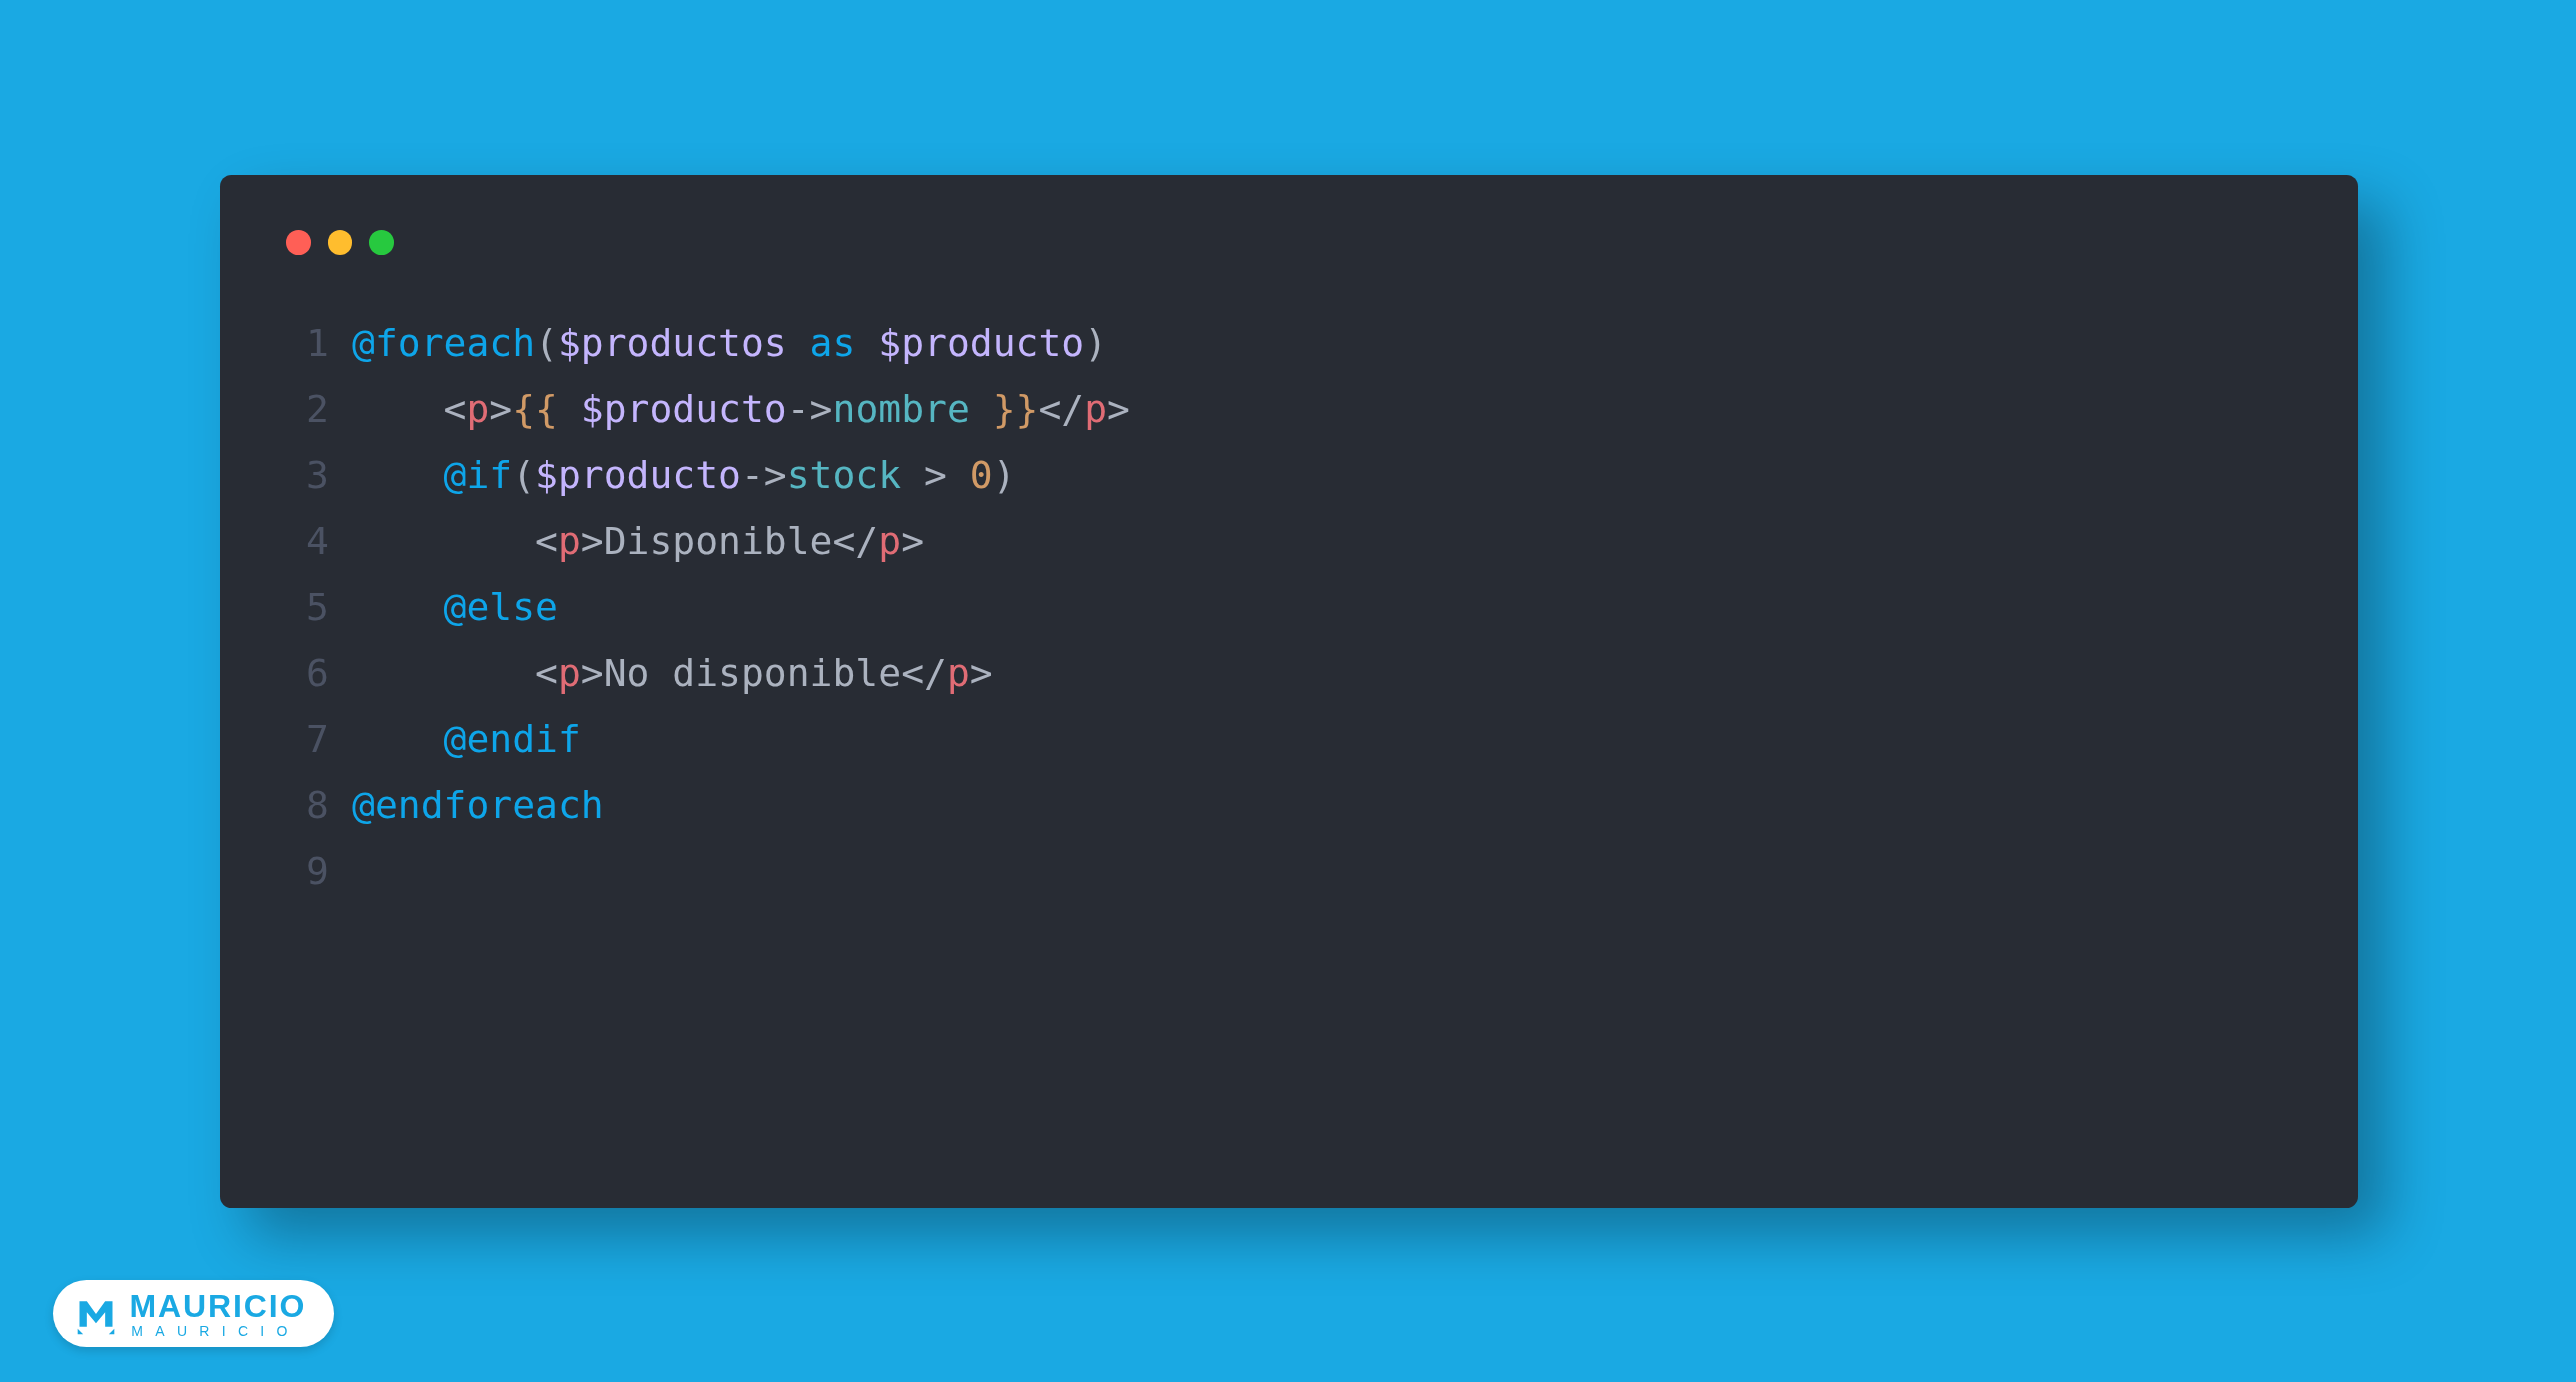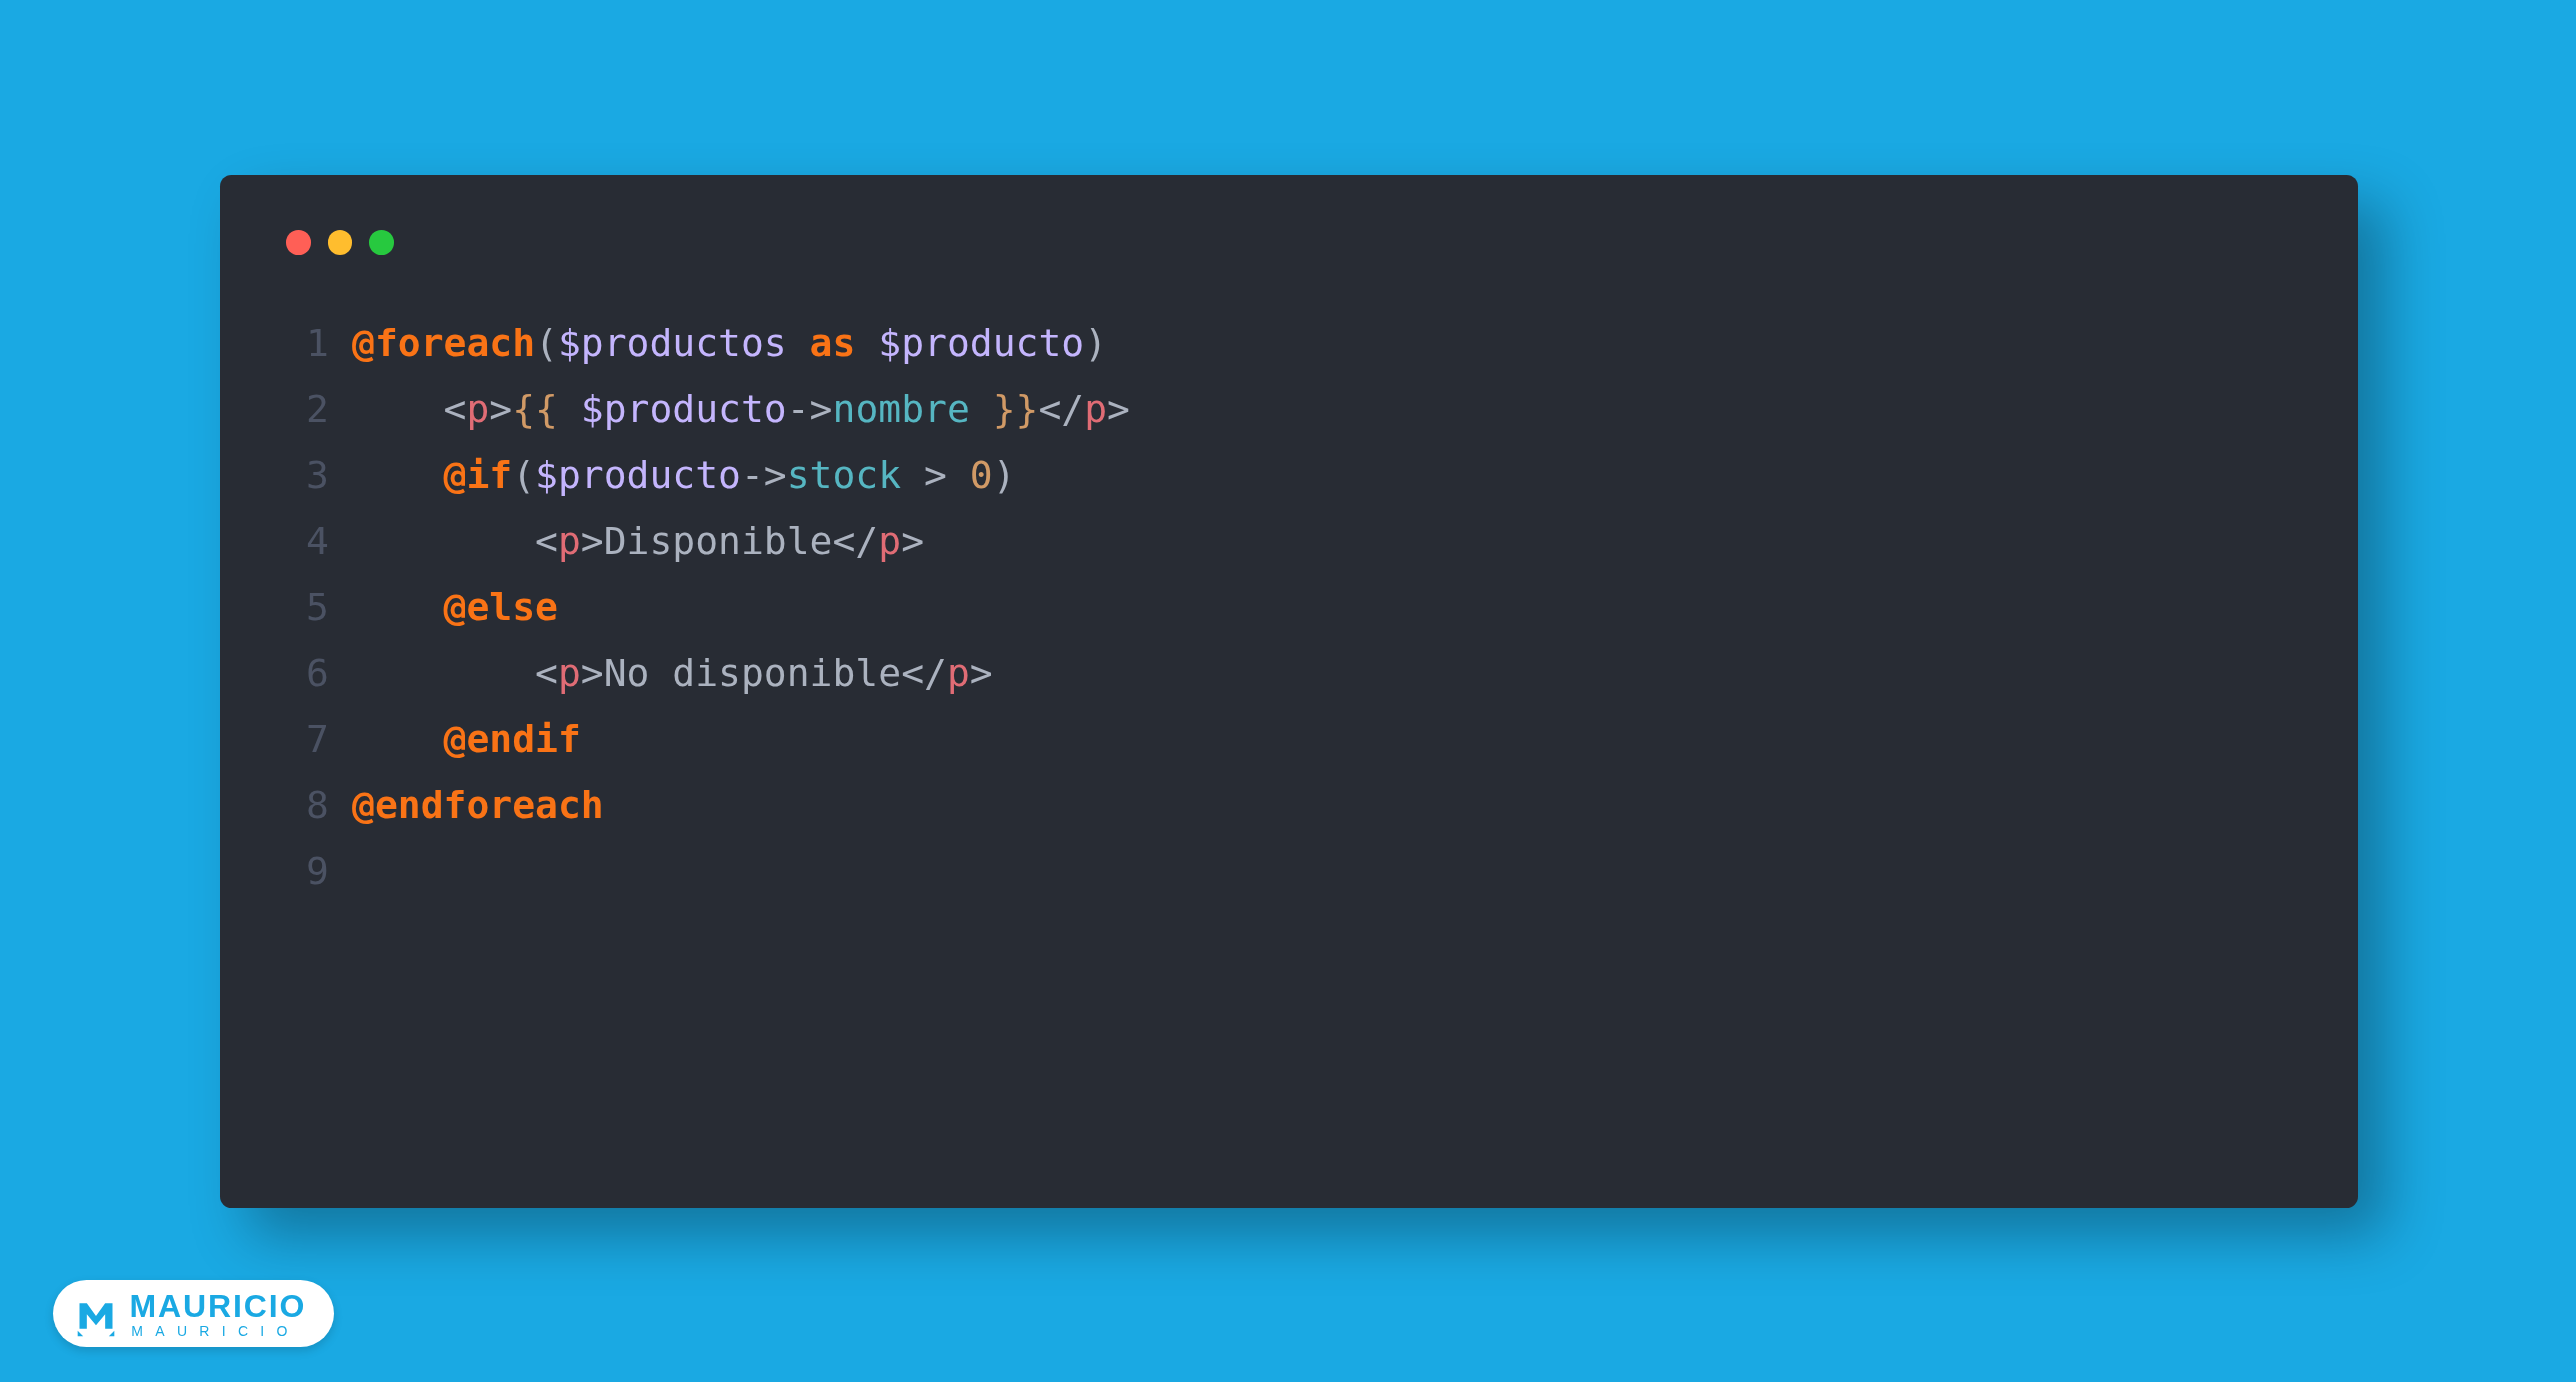--- a/index.html
+++ b/index.html
@@ -44,38 +44,38 @@
   .gutter {
     width: 66px;
     text-align: right;
     color: #4B5263;
     user-select: none;
     padding-right: 23px;
   }
   .code { color: #ABB2BF; }
 
   .tok-default  { color: #ABB2BF; }
-  .tok-keyword  { color: #f97316; font-weight: bold; }
+  .tok-keyword  { color: #0ea5e9; }
   .tok-var      { color: #c4b5fd; }
   .tok-op       { color: #ABB2BF; }
   .tok-attr     { color: #56B6C2; }
   .tok-tagname  { color: #E06C75; }
   .tok-bracket  { color: #ABB2BF; }
   .tok-num      { color: #D19A66; }
   .tok-curly    { color: #D19A66; }
 
   .logo-badge {
     position: absolute;
     left: 53px;
     bottom: 36px;
     background: #FFFFFF;
     border-radius: 946px;
     padding: 9.5px 28px 9.5px 21px;
     display: flex;
-    align-items: flex-end;
+    align-items: center;
     gap: 11.4px;
     box-shadow: 0 3.8px 9.5px rgba(0,0,0,0.15);
   }
   .logo-mark {
     width: 44px;
     height: 44px;
     display: flex;
     align-items: center;
     justify-content: center;
   }

